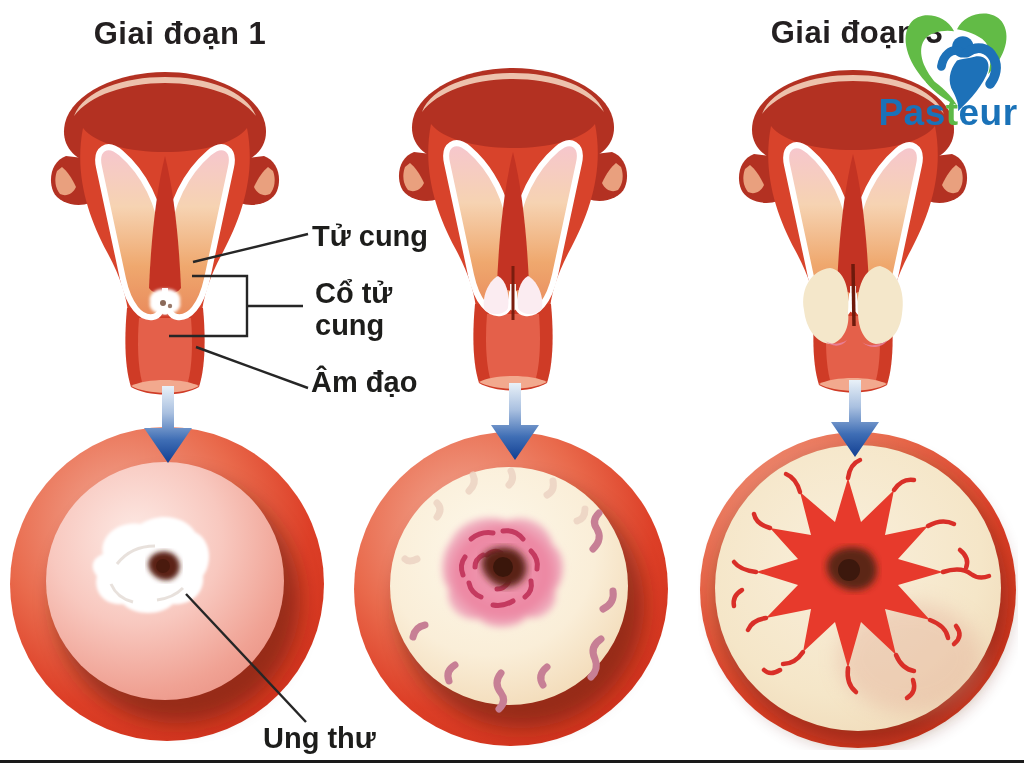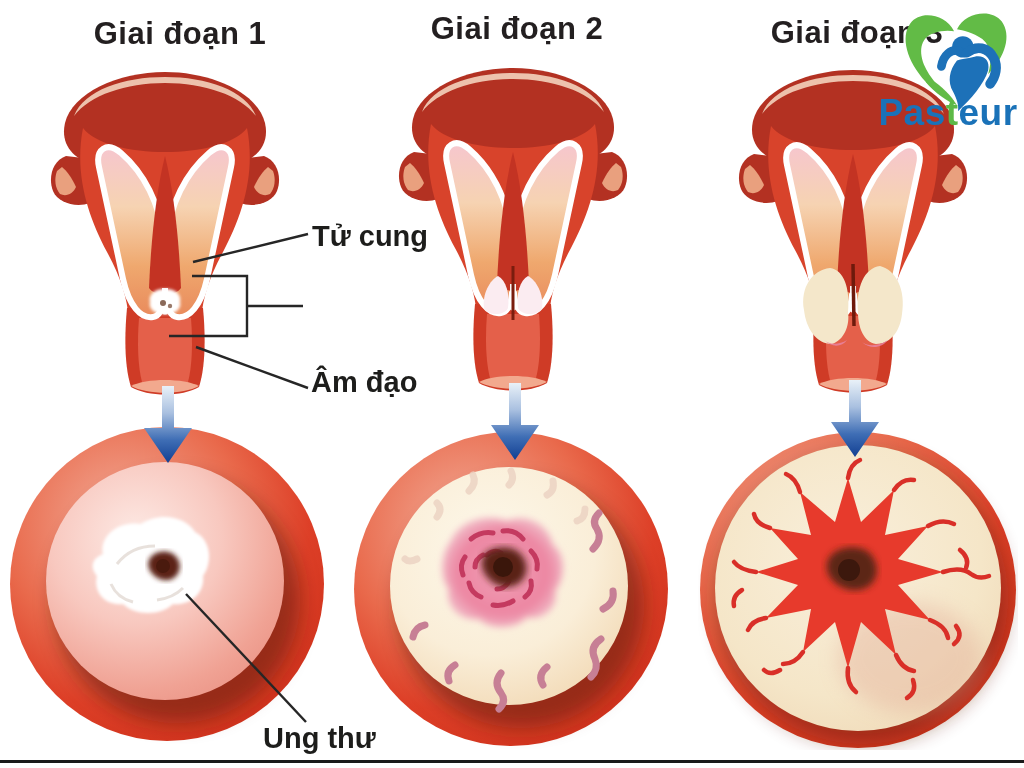--- a/index.html
+++ b/index.html
@@ -235,24 +235,24 @@
     <g stroke="#262626" stroke-width="2.4" fill="none">
       <line x1="308" y1="234" x2="193" y2="262"></line>
       <polyline points="192,276 247,276 247,336 169,336"></polyline>
       <line x1="247" y1="306" x2="303" y2="306"></line>
       <line x1="196" y1="347" x2="308" y2="388"></line>
       <line x1="186" y1="594" x2="306" y2="722"></line>
     </g>
   </svg>
 
   <div class="stage-title" style="left:55px;top:16px">Giai đoạn 1</div>
-  <div class="stage-title" style="left:392px;top:11px">Giai đoạn 2</div>
   <div class="stage-title" style="left:732px;top:15px">Giai đoạn 3</div>
 
   <div class="anno-label" style="left:312px;top:220px">Tử cung</div>
+  <div class="anno-label" style="left:315px;top:277px;width:105px">Cổ tử cung</div>
   <div class="anno-label" style="left:263px;top:722px">Ung thư</div>
   <div class="anno-label" style="left:311px;top:366px">Âm đạo</div>
 
   <div id="logo">
     <svg class="heart" viewBox="0 0 120 115">
       <path fill="#62bb46" d="M57,26 C48,8 22,4 12,18 C2,32 8,56 28,78 C36,87 46,94 54,98 C44,86 32,74 26,60 C20,44 24,32 36,28 C44,25 52,25 57,26 Z"></path>
       <path fill="#62bb46" d="M60,24 C68,6 96,2 106,16 C116,30 110,52 92,70 C96,56 96,42 86,34 C76,27 66,25 60,24 Z"></path>
       <path fill="#62bb46" d="M28,78 C38,90 50,98 60,102 C54,92 44,82 34,76 Z"></path>
       <circle cx="66" cy="42" r="11" fill="#1d71b8"></circle>
       <path stroke="#1d71b8" stroke-width="9" stroke-linecap="round" fill="none" d="M44,62 C46,50 54,44 62,46"></path>

